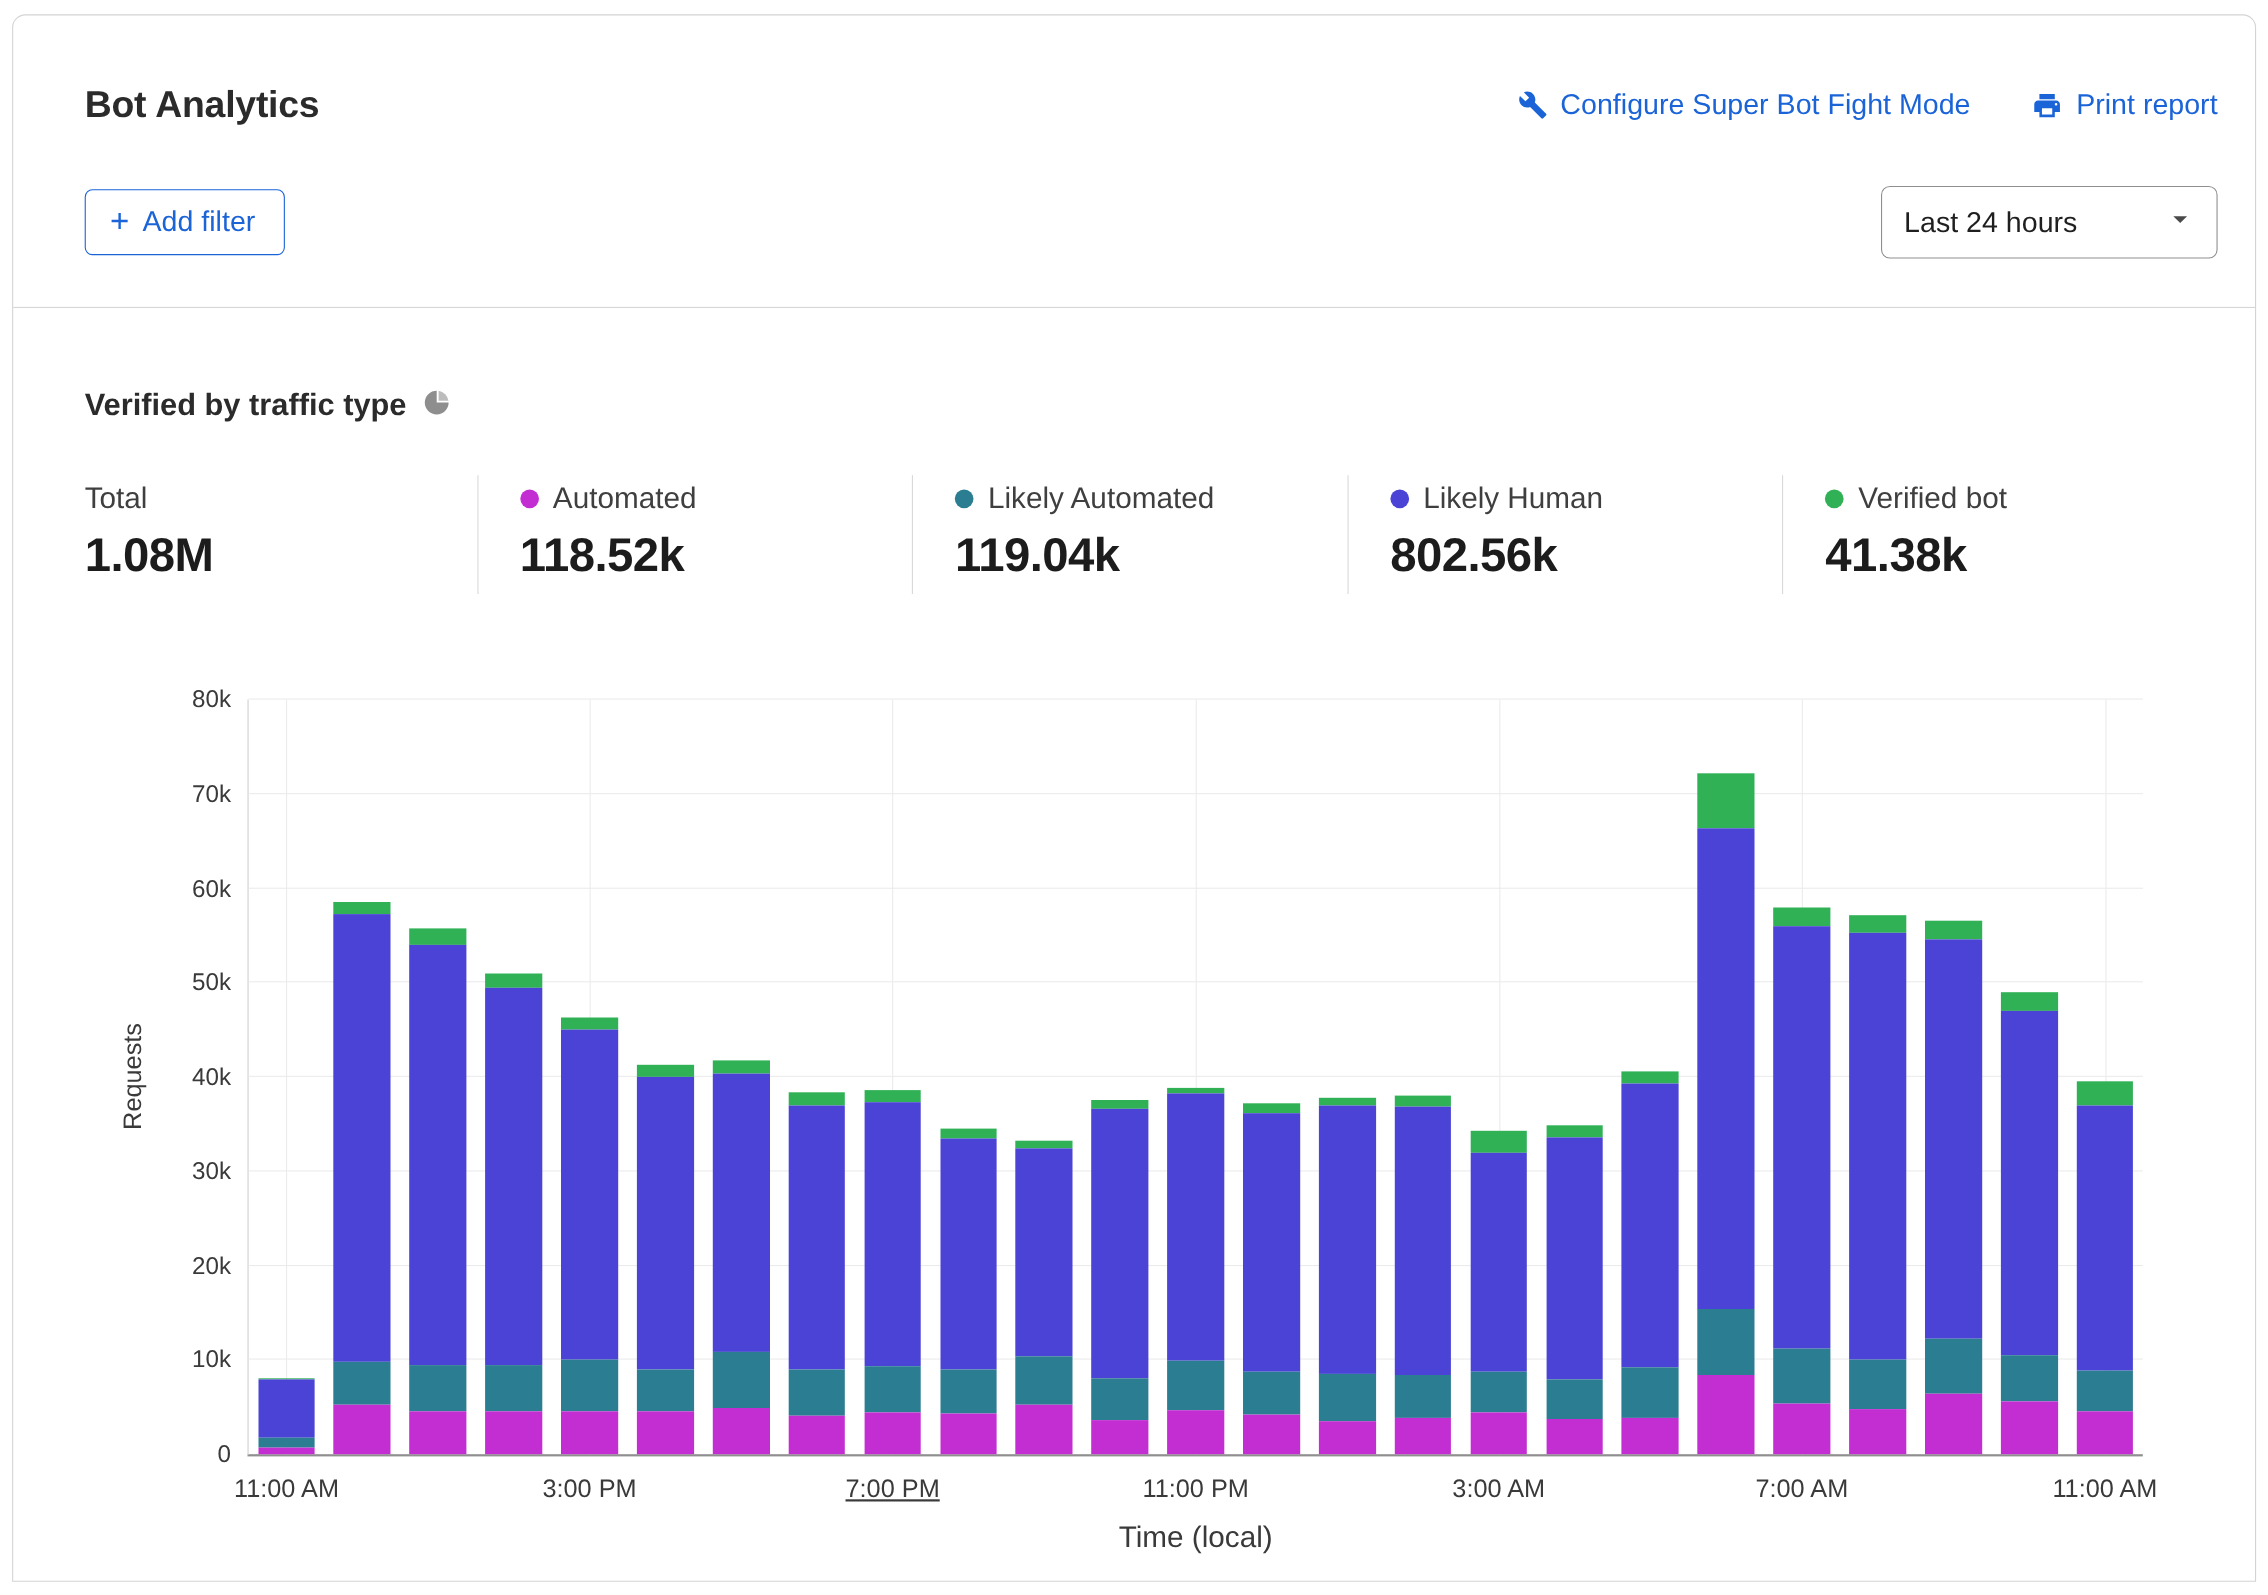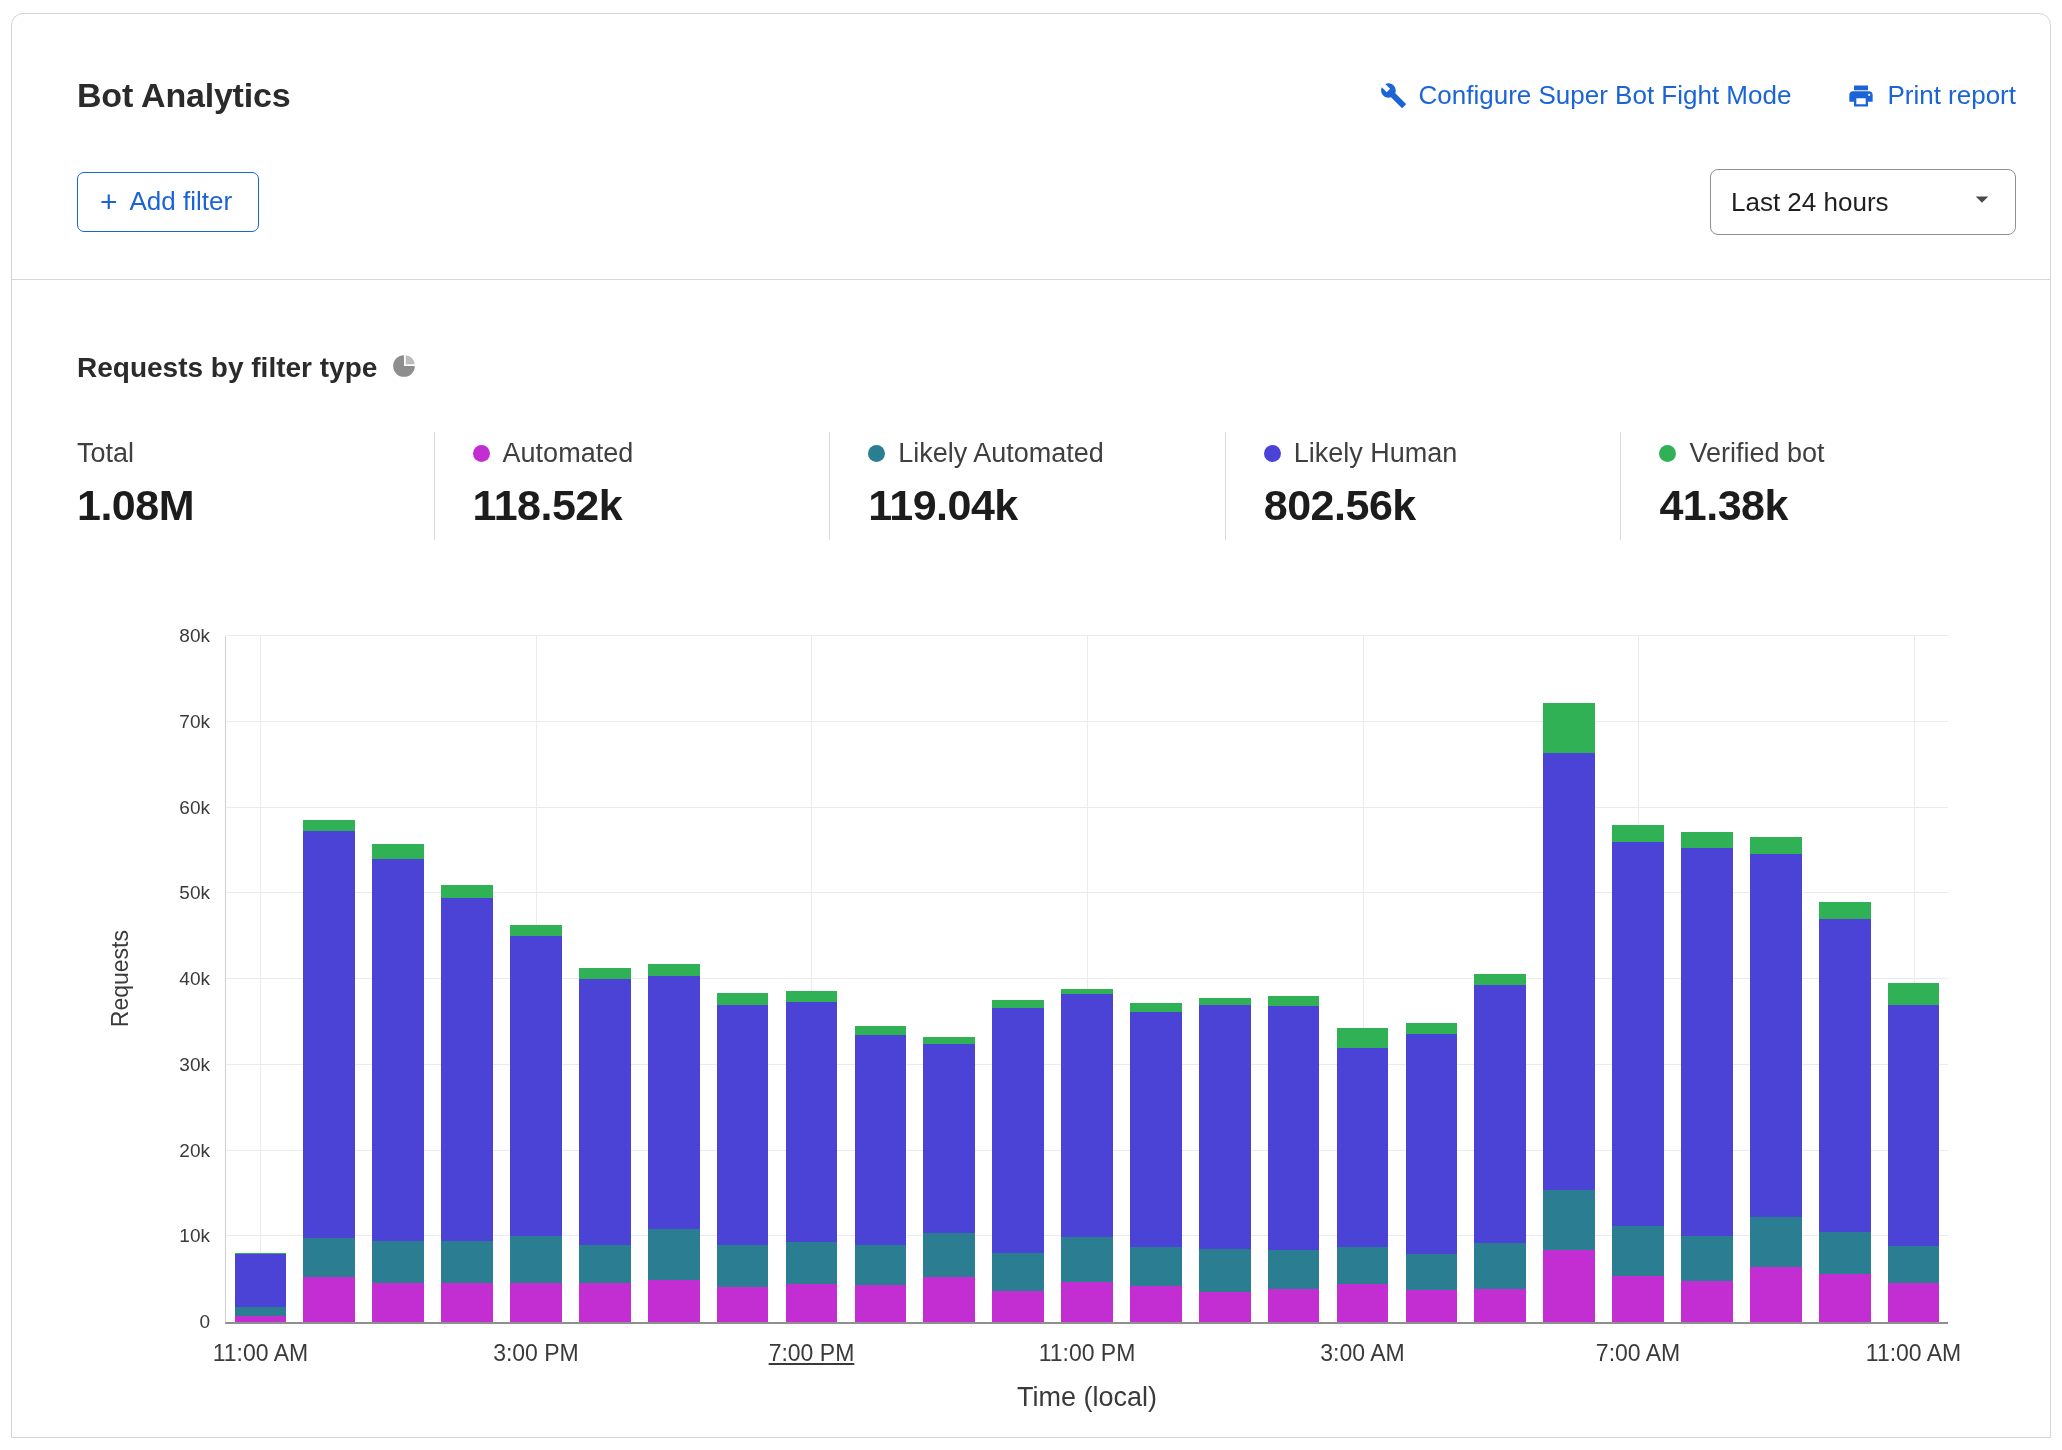--- a/index.html
+++ b/index.html
@@ -66,21 +66,21 @@
     margin-left: 148px;
     width: 1723px; height: 688px;
     border-left: 1px solid #cfcfcf;
     border-bottom: 2px solid #8f8f8f;
   }
   .hgrid { position: absolute; left: 0; right: 0; height: 1px; background: #ebebeb; z-index: 0; }
   .vgrid { position: absolute; top: 0; bottom: 0; width: 1px; background: #ebebeb; z-index: 0; }
   .ylab {
     position: absolute; right: 100%; margin-right: 16px;
     transform: translateY(50%);
-    font-size: 19px; color: #3a3a3a; white-space: nowrap;
+    font-size: 22px; color: #3a3a3a; white-space: nowrap;
   }
   .xlab {
     position: absolute; top: 100%; margin-top: 18px;
     transform: translateX(-50%);
     font-size: 23px; color: #3a3a3a; white-space: nowrap;
   }
   .bar {
     position: absolute; bottom: 0; height: 100%;
     display: flex; flex-direction: column-reverse; justify-content: flex-start;
     z-index: 1; cursor: pointer;
@@ -134,21 +134,21 @@
           <svg width="30" height="30" viewBox="0 0 24 24" fill="#4a4a4a">
               <path d="M7 10l5 5 5-5z"></path>
             </svg>
         </span>
       </div>
     </div>
   </div>
 
   <div class="chart-section">
     <div class="section-title-row">
-      <span class="section-title">Requests by filter type</span>
+      <span class="section-title">Verified by traffic type</span>
       <span>
         <svg width="26" height="26" viewBox="0 0 24 24">
             <path fill="#8e8e8e" d="M12 2 A10 10 0 1 0 22 12 L12 12 Z"></path>
             <path fill="#bcbcbc" d="M13.6 2.1 A10 10 0 0 1 21.9 10.4 L13.6 10.4 Z"></path>
           </svg>
       </span>
     </div>
 
     <div class="stats-row">
       <div class="stat">

